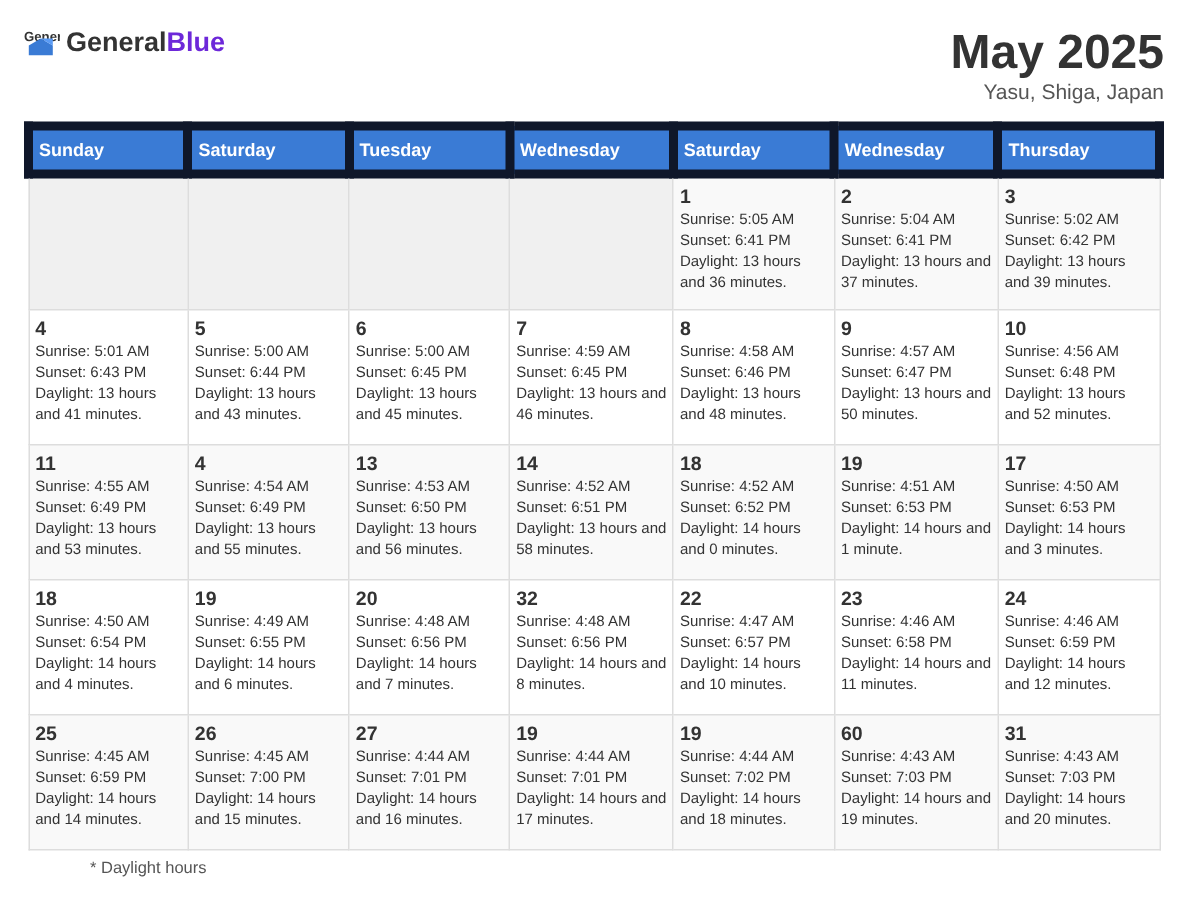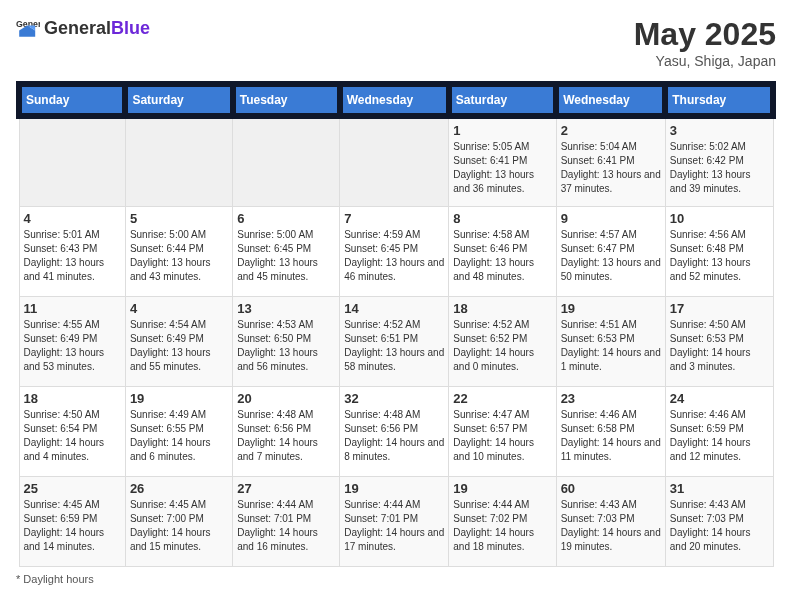--- a/index.html
+++ b/index.html
@@ -81,20 +81,21 @@
       color: #333;
       line-height: 1.4;
     }
     .empty-cell {
       background: #f0f0f0 !important;
     }
     .footer-note {
       margin-top: 6px;
       font-size: 11px;
       color: #555;
+      margin-left: 44px;
     }
   </style>
 </head>
 <body>
 
 <div class="header-area">
   <div class="logo">
     <svg class="logo-icon" viewBox="0 0 30 30" xmlns="http://www.w3.org/2000/svg">
       <text x="0" y="14" font-size="11" font-weight="bold" fill="#333">General</text>
       <polygon points="4,18 14,12 24,18 24,26 4,26" fill="#3a7bd5"></polygon>

